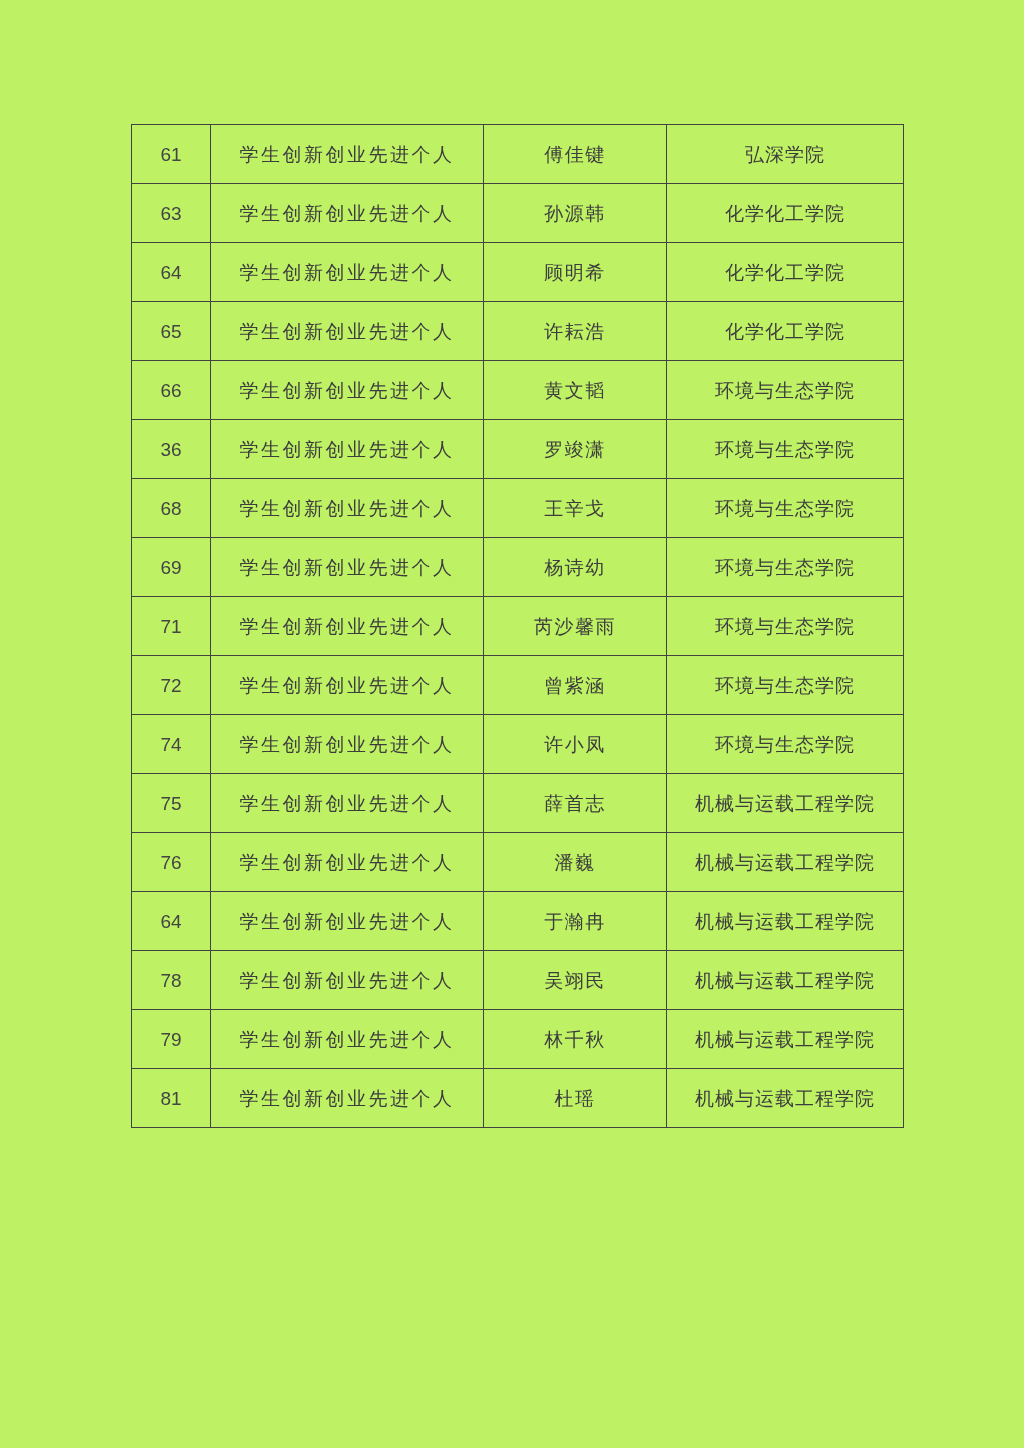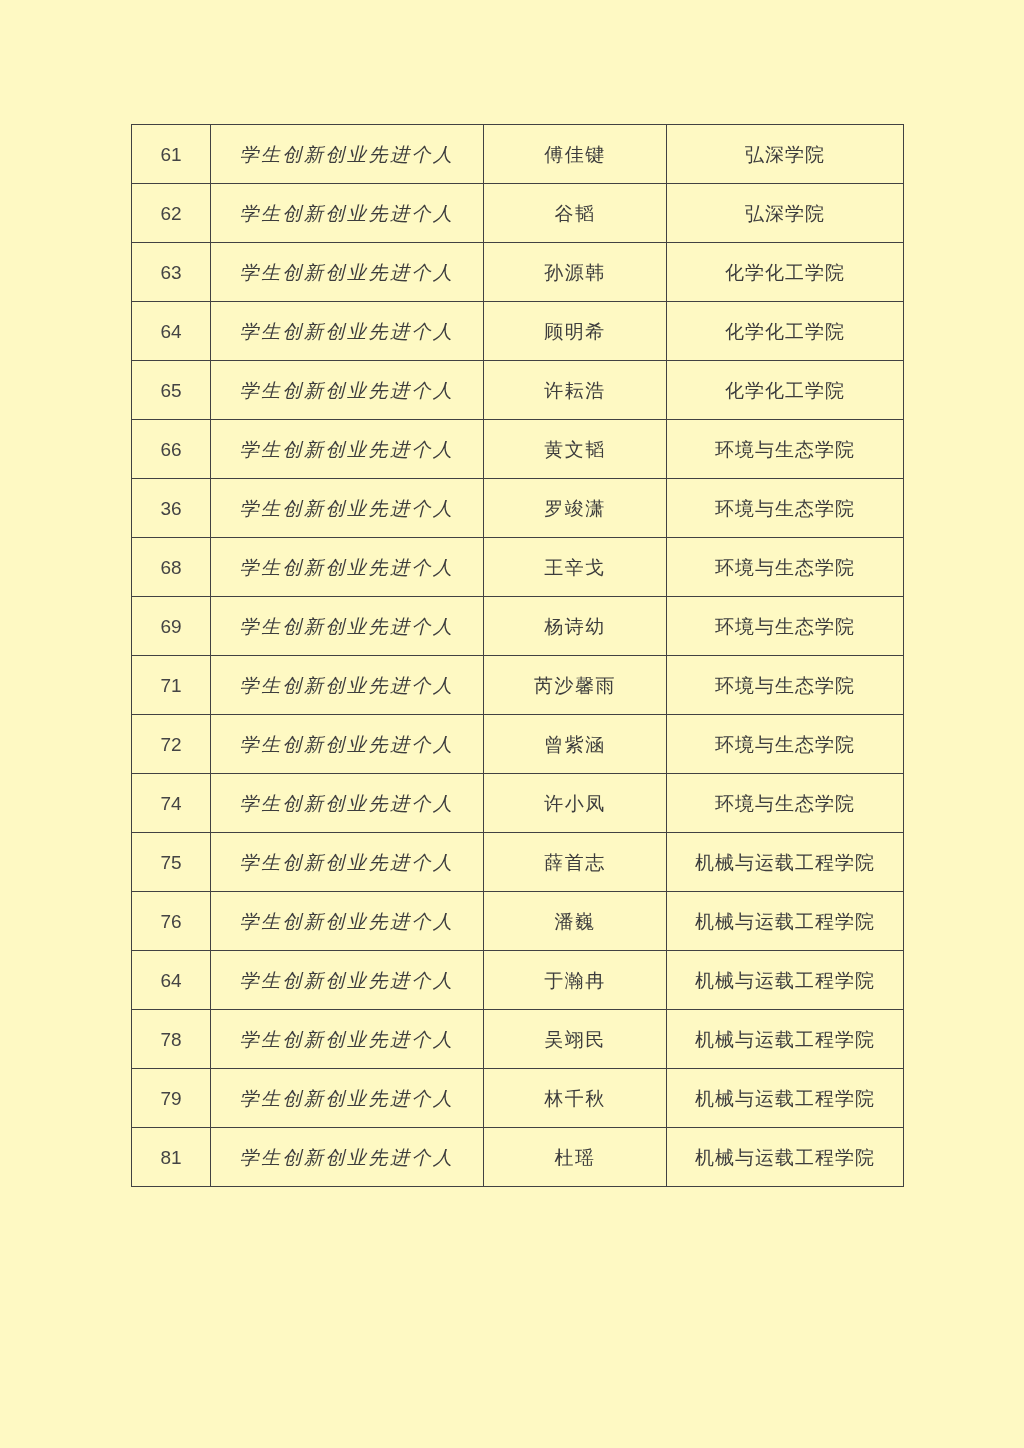--- a/index.html
+++ b/index.html
@@ -4,21 +4,21 @@
 <style>
   html, body {
     margin: 0;
     padding: 0;
     background: #ffffff;
   }
   .page {
     position: relative;
     width: 1024px;
     height: 1448px;
-    background: #fef9c3;
+    background: #bef264;
     overflow: hidden;
     font-family: "Liberation Serif", "DejaVu Serif", serif;
     color: #3d3d3d;
   }
   table.awards {
     position: absolute;
     left: 131px;
     top: 124px;
     width: 760px;
     border-collapse: collapse;
@@ -36,21 +36,20 @@
   }
   td.col-num {
     width: 76px;
     font-family: "Liberation Sans", "DejaVu Sans", sans-serif;
     font-size: 18px;
     color: #444444;
   }
   td.col-award {
     width: 270px;
     letter-spacing: 2.5px;
-    font-style: italic;
   }
   td.col-person {
     width: 180px;
     letter-spacing: 1.5px;
   }
   td.col-college {
     width: 234px;
     letter-spacing: 1px;
   }
 </style>
@@ -60,26 +59,20 @@
 <div class="page">
   <table class="awards">
     <tbody>
   <tr>
     <td class="col-num">61</td>
     <td class="col-award">学生创新创业先进个人</td>
     <td class="col-person">傅佳键</td>
     <td class="col-college">弘深学院</td>
   </tr>
 
-  <tr>
-    <td class="col-num">62</td>
-    <td class="col-award">学生创新创业先进个人</td>
-    <td class="col-person">谷韬</td>
-    <td class="col-college">弘深学院</td>
-  </tr>
 
   <tr>
     <td class="col-num">63</td>
     <td class="col-award">学生创新创业先进个人</td>
     <td class="col-person">孙源韩</td>
     <td class="col-college">化学化工学院</td>
   </tr>
 
   <tr>
     <td class="col-num">64</td>

